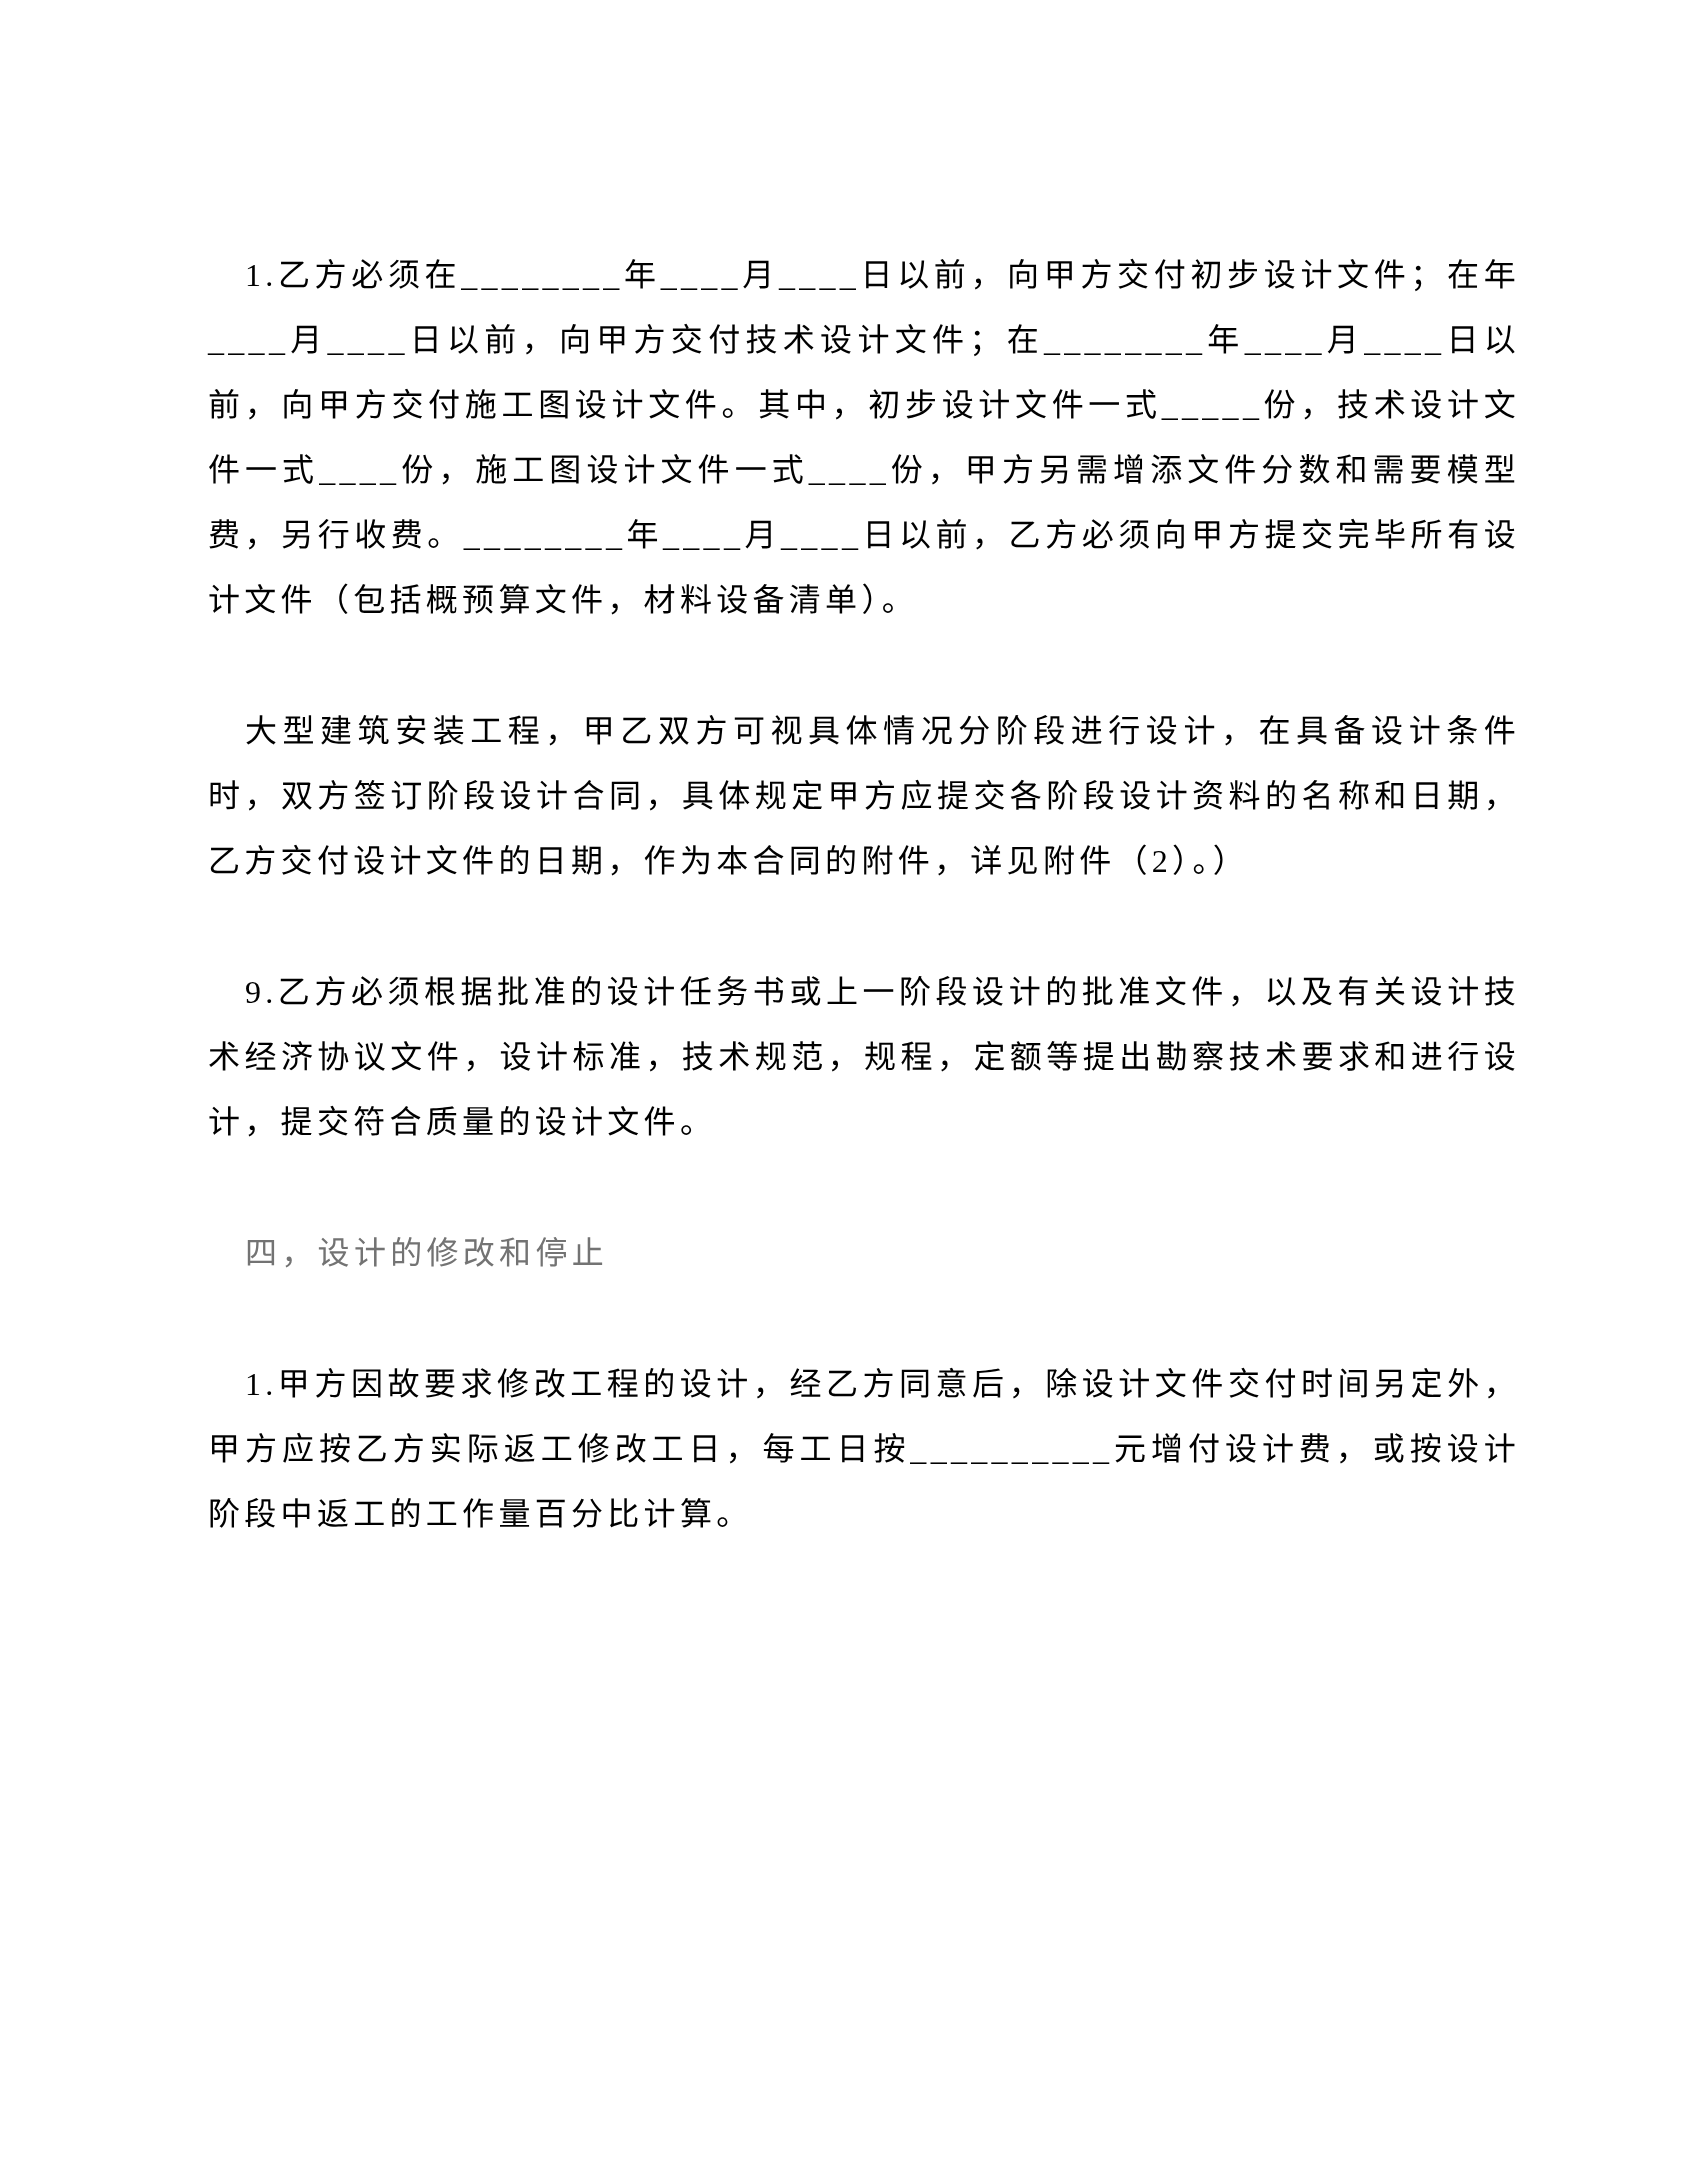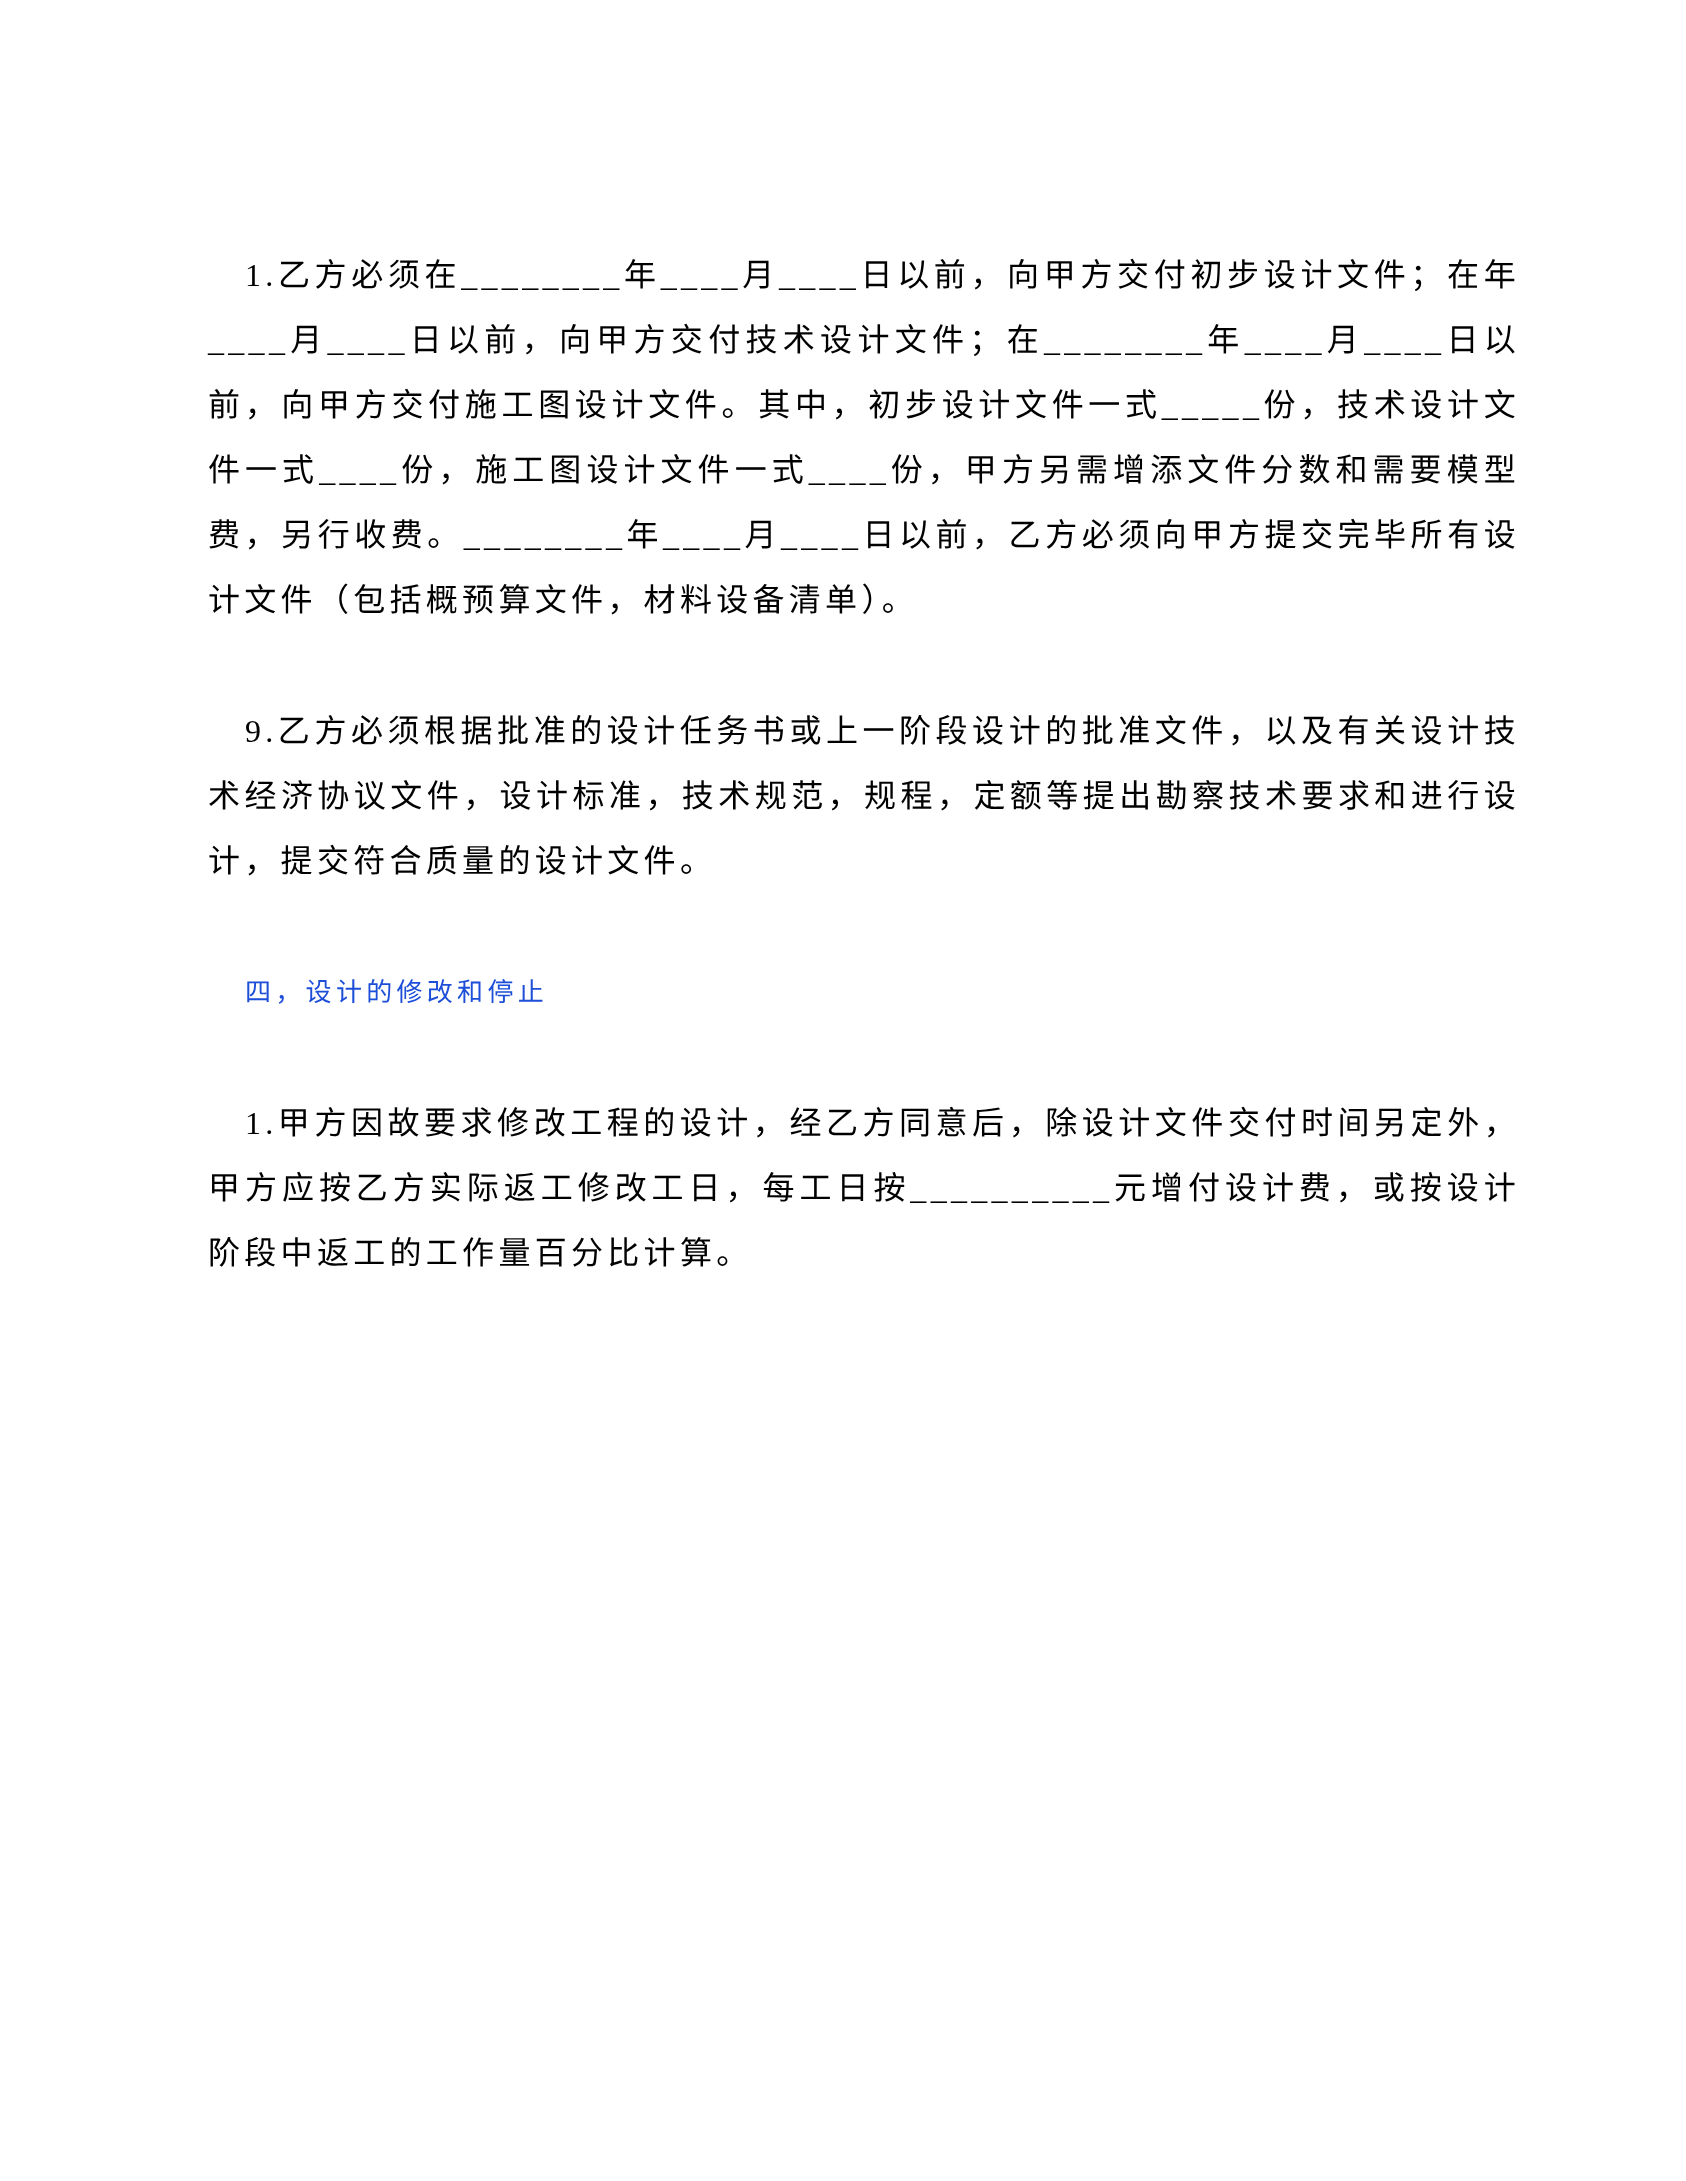--- a/index.html
+++ b/index.html
@@ -23,33 +23,34 @@
     font-size: 32px;
     line-height: 65px;
     letter-spacing: 4.3px;
     text-align: justify;
     text-indent: 37px;
     color: #000000;
     word-break: break-all;
   }
   .heading-para {
     margin: 0 0 66px 0;
-    font-size: 26px;
+    font-size: 32px;
     line-height: 65px;
     letter-spacing: 4.3px;
     text-indent: 37px;
-    color: #1d4ed8;
+    color: #737373;
   }
 </style>
 </head>
 <body>
 
 <main class="page">
   <p class="para">1.乙方必须在________年____月____日以前，向甲方交付初步设计文件；在年____月____日以前，向甲方交付技术设计文件；在________年____月____日以前，向甲方交付施工图设计文件。其中，初步设计文件一式_____份，技术设计文件一式____份，施工图设计文件一式____份，甲方另需增添文件分数和需要模型费，另行收费。________年____月____日以前，乙方必须向甲方提交完毕所有设计文件（包括概预算文件，材料设备清单）。</p>
 
+  <p class="para">大型建筑安装工程，甲乙双方可视具体情况分阶段进行设计，在具备设计条件时，双方签订阶段设计合同，具体规定甲方应提交各阶段设计资料的名称和日期，乙方交付设计文件的日期，作为本合同的附件，详见附件（2）。）</p>
 
   <p class="para">9.乙方必须根据批准的设计任务书或上一阶段设计的批准文件，以及有关设计技术经济协议文件，设计标准，技术规范，规程，定额等提出勘察技术要求和进行设计，提交符合质量的设计文件。</p>
 
 
 
   <p class="heading-para">四，设计的修改和停止</p>
 
   <p class="para">1.甲方因故要求修改工程的设计，经乙方同意后，除设计文件交付时间另定外，甲方应按乙方实际返工修改工日，每工日按__________元增付设计费，或按设计阶段中返工的工作量百分比计算。</p>
 </main>
 

